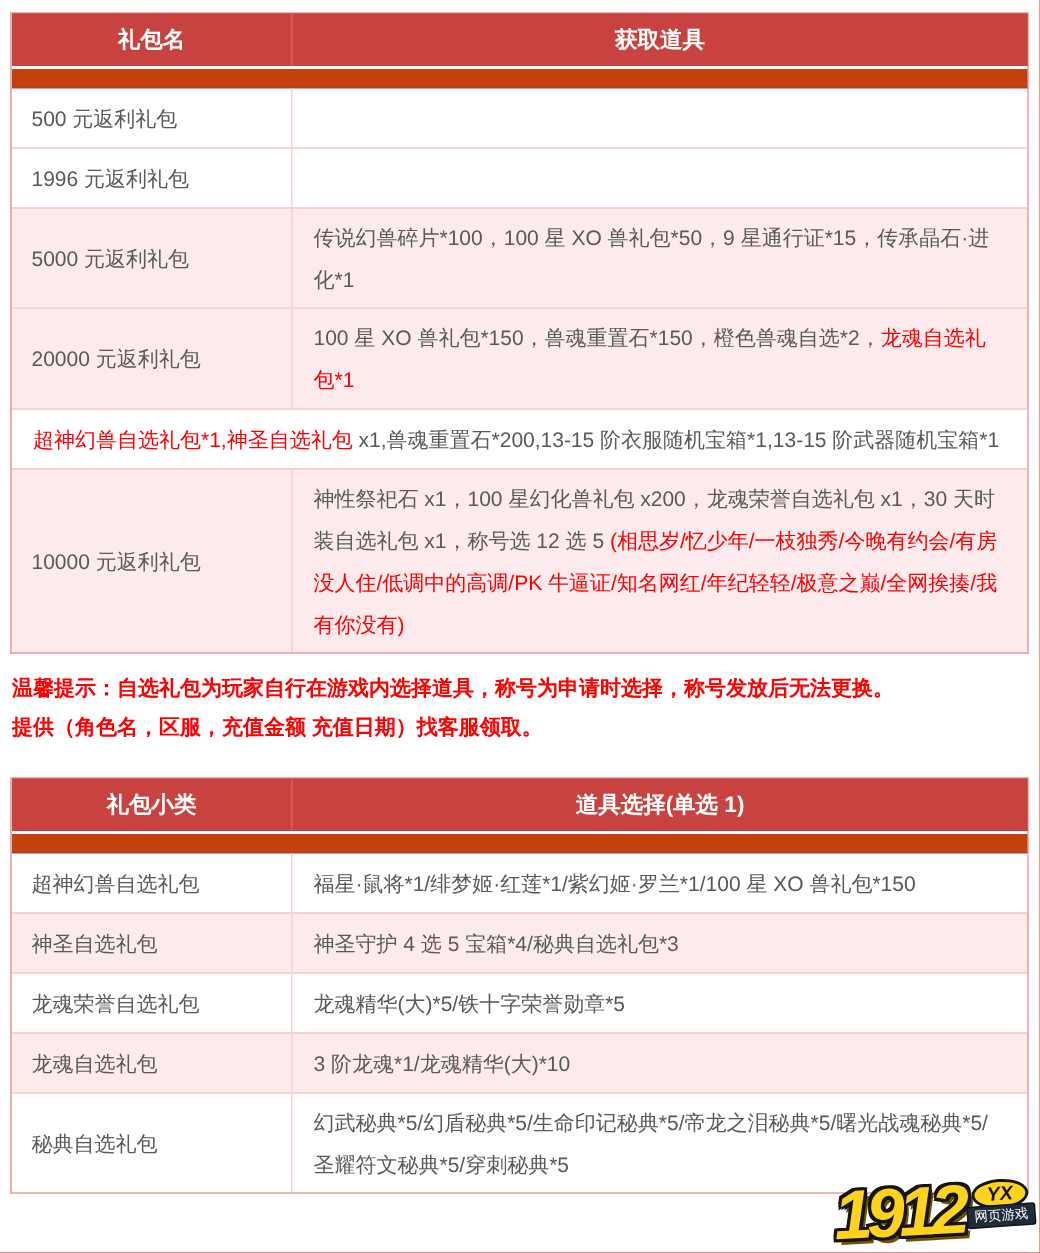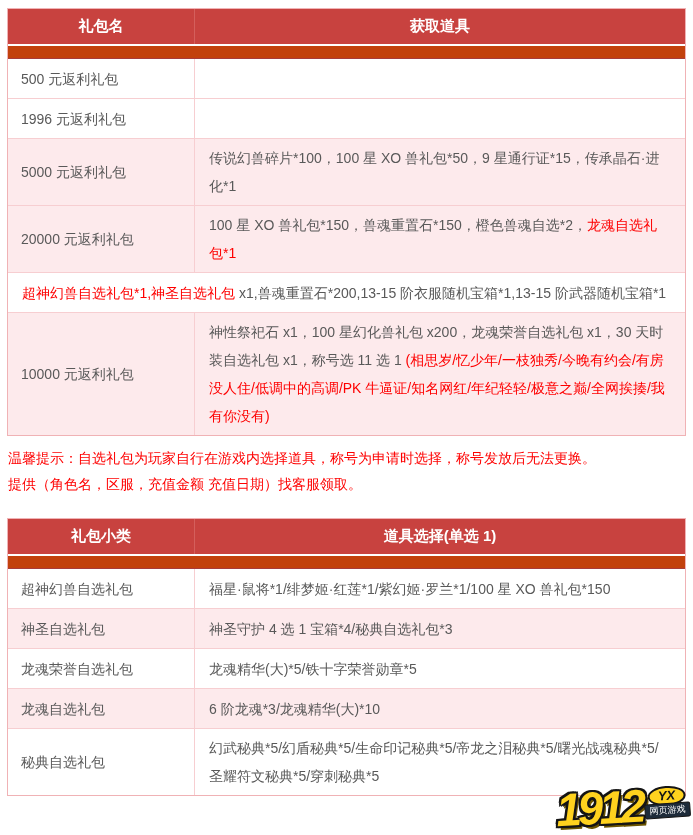--- a/index.html
+++ b/index.html
@@ -44,21 +44,21 @@
   .trow.alt{background:var(--row-pink);}
   .c1{
     width:187px;padding:5px 6px 5px 13px;border-right:1px solid var(--row-divider);
     display:flex;align-items:center;line-height:28px;
   }
   .c2{
     flex:1;padding:5px 14px;display:flex;align-items:center;line-height:28px;
   }
   .red{color:var(--red-text);}
   .notes{margin:9px 0 0 1px;line-height:26px;color:var(--red-text);}
-  .notes p{margin:0;}
+  .notes p{margin:0;font-weight:bold;}
   .tbl2{margin-top:21px;}
   
   .wm{position:absolute;right:3px;bottom:1px;display:flex;align-items:flex-start;z-index:5;}
   .wm-num{
     font-size:46px;font-weight:bold;font-style:italic;color:#ffd21e;
     line-height:52px;letter-spacing:-4px;transform:rotate(-3deg);
     text-shadow:2px 0 #151515,-2px 0 #151515,0 2px #151515,0 -2px #151515,
                 2px 2px #151515,-2px -2px #151515,2px -2px #151515,-2px 2px #151515,
                 3px 4px 0 #6b5400;
   }
@@ -102,21 +102,21 @@
           </div>
         </div>
         <div class="trow">
           <div class="c2">
             <span><span class="red">超神幻兽自选礼包*1,神圣自选礼包</span><span> x1,兽魂重置石*200,13-15 阶衣服随机宝箱*1,13-15 阶武器随机宝箱*1</span></span>
           </div>
         </div>
         <div class="trow alt">
           <div class="c1">10000 元返利礼包</div>
           <div class="c2">
-            <span><span>神性祭祀石 x1，100 星幻化兽礼包 x200，龙魂荣誉自选礼包 x1，30 天时装自选礼包 x1，称号选 11 选 1 </span><span class="red">(相思岁/忆少年/一枝独秀/今晚有约会/有房没人住/低调中的高调/PK 牛逼证/知名网红/年纪轻轻/极意之巅/全网挨揍/我有你没有)</span></span>
+            <span><span>神性祭祀石 x1，100 星幻化兽礼包 x200，龙魂荣誉自选礼包 x1，30 天时装自选礼包 x1，称号选 12 选 5 </span><span class="red">(相思岁/忆少年/一枝独秀/今晚有约会/有房没人住/低调中的高调/PK 牛逼证/知名网红/年纪轻轻/极意之巅/全网挨揍/我有你没有)</span></span>
           </div>
         </div>
       </div>
   </div>
 
   <div class="notes">
     <p>温馨提示：自选礼包为玩家自行在游戏内选择道具，称号为申请时选择，称号发放后无法更换。</p>
     <p>提供（角色名，区服，充值金额 充值日期）找客服领取。</p>
   </div>
 
@@ -128,33 +128,33 @@
     <div class="tbody" id="t2body">
         <div class="trow">
           <div class="c1">超神幻兽自选礼包</div>
           <div class="c2">
             <span><span>福星·鼠将*1/绯梦姬·红莲*1/紫幻姬·罗兰*1/100 星 XO 兽礼包*150</span></span>
           </div>
         </div>
         <div class="trow alt">
           <div class="c1">神圣自选礼包</div>
           <div class="c2">
-            <span><span>神圣守护 4 选 1 宝箱*4/秘典自选礼包*3</span></span>
+            <span><span>神圣守护 4 选 5 宝箱*4/秘典自选礼包*3</span></span>
           </div>
         </div>
         <div class="trow">
           <div class="c1">龙魂荣誉自选礼包</div>
           <div class="c2">
             <span><span>龙魂精华(大)*5/铁十字荣誉勋章*5</span></span>
           </div>
         </div>
         <div class="trow alt">
           <div class="c1">龙魂自选礼包</div>
           <div class="c2">
-            <span><span>6 阶龙魂*3/龙魂精华(大)*10</span></span>
+            <span><span>3 阶龙魂*1/龙魂精华(大)*10</span></span>
           </div>
         </div>
         <div class="trow">
           <div class="c1">秘典自选礼包</div>
           <div class="c2">
             <span><span>幻武秘典*5/幻盾秘典*5/生命印记秘典*5/帝龙之泪秘典*5/曙光战魂秘典*5/圣耀符文秘典*5/穿刺秘典*5</span></span>
           </div>
         </div>
       </div>
   </div>

